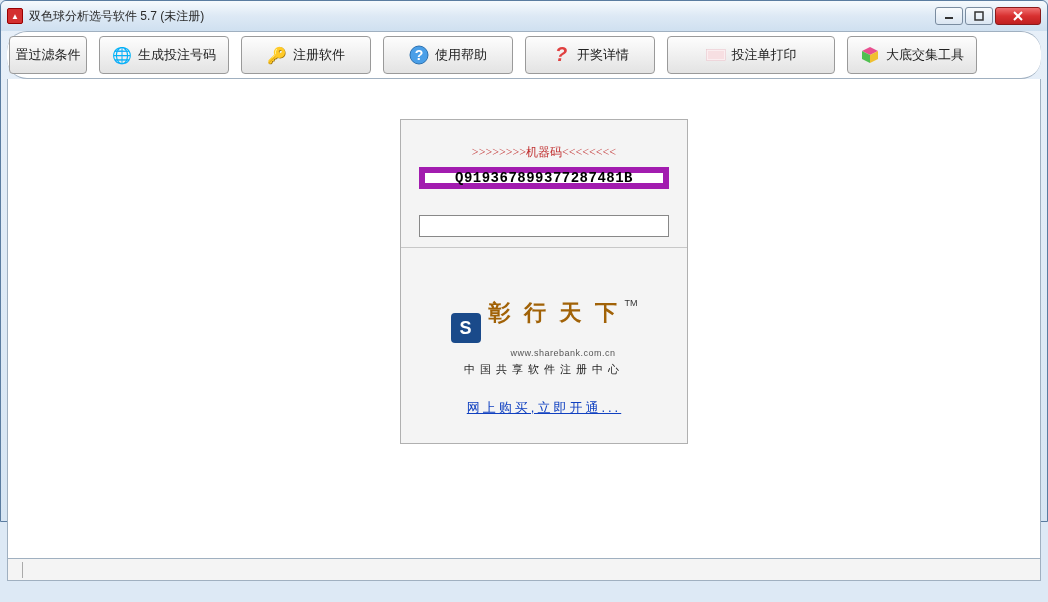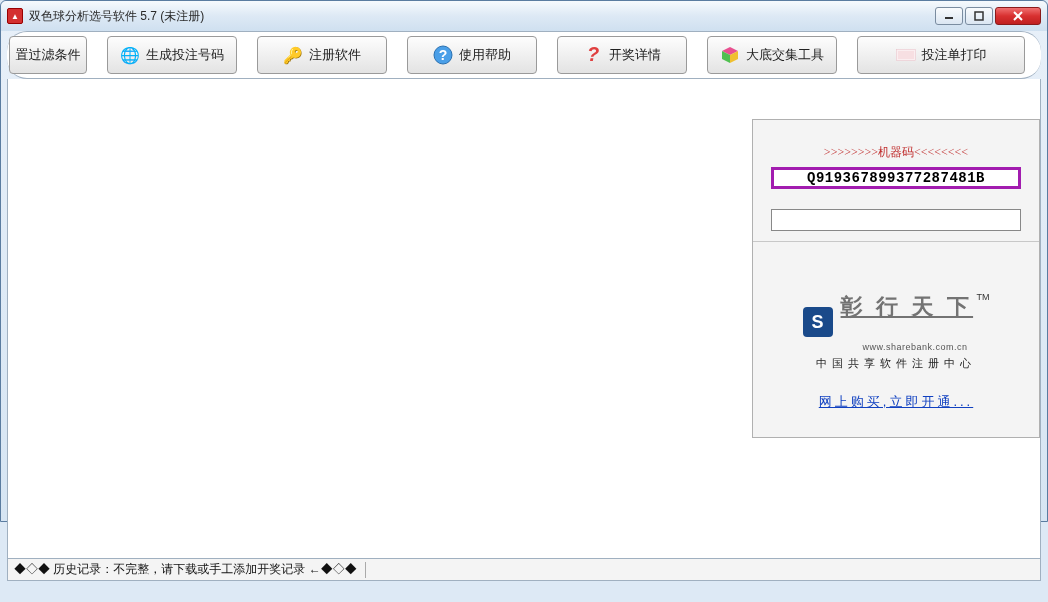--- a/index.html
+++ b/index.html
@@ -64,21 +64,21 @@
     
     .toolbar {
       height: 48px;
       background: #fff;
       border-top: 1px solid #a0b0c0;
       border-bottom: 1px solid #a0b0c0;
       margin: 0 6px;
       display: flex;
       align-items: center;
       padding: 4px 2px;
-      gap: 20px;
+      gap: 12px;
       border-radius: 20px;
     }
     .tool-btn {
       height: 38px;
       min-width: 130px;
       background: linear-gradient(to bottom, #fdfdfd 0%, #f0f0f0 50%, #e3e3e3 100%);
       border: 1px solid #9a9a9a;
       border-radius: 4px;
       display: flex;
       align-items: center;
@@ -101,21 +101,21 @@
     .ticon.cube { color: #d050a0; }
     .ticon.print svg { width:20px; height:16px; }
     
     .main {
       margin: 0 6px;
       height: 480px;
       background: #fff;
       border: 1px solid #a0b0c0;
       border-top: none;
       display: flex;
-      justify-content: flex-end;
+      justify-content: center;
       align-items: flex-start;
       padding-top: 40px;
       padding-left: 40px;
     }
     .reg-panel {
       width: 288px;
       border: 1px solid #b0b0b0;
       background: #f4f4f4;
       text-align: center;
     }
@@ -124,26 +124,26 @@
       color: #c03030;
       font-size: 12px;
       letter-spacing: 0;
       margin-bottom: 6px;
       font-family: "SimSun", serif;
     }
     .code-box {
       width: 100%;
       height: 22px;
       background: #fff;
-      border: 3px solid #a21caf;
+      border: 6px solid #a21caf;
       font-family: "Courier New", monospace;
       font-size: 14px;
       font-weight: bold;
       display: flex; align-items: center; justify-content: center;
-      margin-bottom: 20px;
+      margin-bottom: 26px;
       letter-spacing: 0.5px;
     }
     .reg-input {
       width: 100%;
       height: 22px;
       background: #fff;
       border: 1px solid #888;
       font-family: "Courier New", monospace;
       font-size: 13px;
       text-align: center;
@@ -174,23 +174,22 @@
       width: 30px; height: 30px;
       background: #1a4a8a;
       border-radius: 4px;
       display: flex; align-items: center; justify-content: center;
       color: #fff; font-size: 18px; font-weight: bold;
     }
     .brand-text {
       font-family: "KaiTi","STKaiti", serif;
       font-size: 22px;
       font-weight: bold;
-      color: #737373;
+      color: #a16207;
       letter-spacing: 4px;
-      text-decoration: underline;
     }
     .brand-tm { font-size: 9px; vertical-align: top; color:#333; }
     .brand-url {
       font-size: 9px;
       color: #555;
       margin-top: 20px;
       letter-spacing: 0.5px;
     }
     .brand-sub {
       font-size: 11px;
@@ -283,41 +282,41 @@
       <span>使用帮助</span>
     </div>
     <div class="tool-btn">
       <span class="ticon info">
         <svg width="20" height="20">
             <text x="10" y="16" text-anchor="middle" fill="#e04040" font-size="20" font-weight="bold" font-style="italic">?</text>
           </svg>
       </span>
       <span>开奖详情</span>
     </div>
-    <div class="tool-btn">
-      <span class="ticon cube">
-        <svg width="20" height="20">
-            <polygon points="10,2 18,6 10,10 2,6" fill="#e85090"></polygon>
-            <polygon points="2,6 10,10 10,18 2,14" fill="#50c050"></polygon>
-            <polygon points="18,6 18,14 10,18 10,10" fill="#f0c030"></polygon>
-          </svg>
-      </span>
-      <span>大底交集工具</span>
-    </div>
     <div class="tool-btn" style="min-width:168px">
       <span class="ticon print">
         <svg viewBox="0 0 40 24">
             <rect x="1" y="1" width="38" height="22" fill="#fbeef0" stroke="#e8c0c8"></rect>
             <line x1="4" y1="6" x2="36" y2="6" stroke="#e8b0b8"></line>
             <line x1="4" y1="10" x2="36" y2="10" stroke="#e8b0b8"></line>
             <line x1="4" y1="14" x2="36" y2="14" stroke="#e8b0b8"></line>
             <line x1="4" y1="18" x2="36" y2="18" stroke="#e8b0b8"></line>
           </svg>
       </span>
       <span>投注单打印</span>
+    </div>
+    <div class="tool-btn">
+      <span class="ticon cube">
+        <svg width="20" height="20">
+            <polygon points="10,2 18,6 10,10 2,6" fill="#e85090"></polygon>
+            <polygon points="2,6 10,10 10,18 2,14" fill="#50c050"></polygon>
+            <polygon points="18,6 18,14 10,18 10,10" fill="#f0c030"></polygon>
+          </svg>
+      </span>
+      <span>大底交集工具</span>
     </div>
   </div>
 
   <div class="main">
     <div class="reg-panel">
       <div class="reg-top">
         <div class="dec-label">&gt;&gt;&gt;&gt;&gt;&gt;&gt;&gt;机器码&lt;&lt;&lt;&lt;&lt;&lt;&lt;&lt;</div>
         <div class="code-box">Q919367899377287481B</div>
         <input class="reg-input" type="text" value="" style="">
       </div>
@@ -333,18 +332,17 @@
             <div class="brand-url">www.sharebank.com.cn</div>
           </div>
         </div>
         <div class="brand-sub">中国共享软件注册中心</div>
         <a class="buy-link">网上购买,立即开通...</a>
       </div>
     </div>
   </div>
 
   <div class="statusbar">
-    <span>◆◇◆ 历史记录：不完整，请下载或手工添加开奖记录 ←◆◇◆</span>
     <span class="status-sep"></span>
   </div>
 </div>
 
 <div class="below-window">双色球投注</div>
 
 </body></html>

